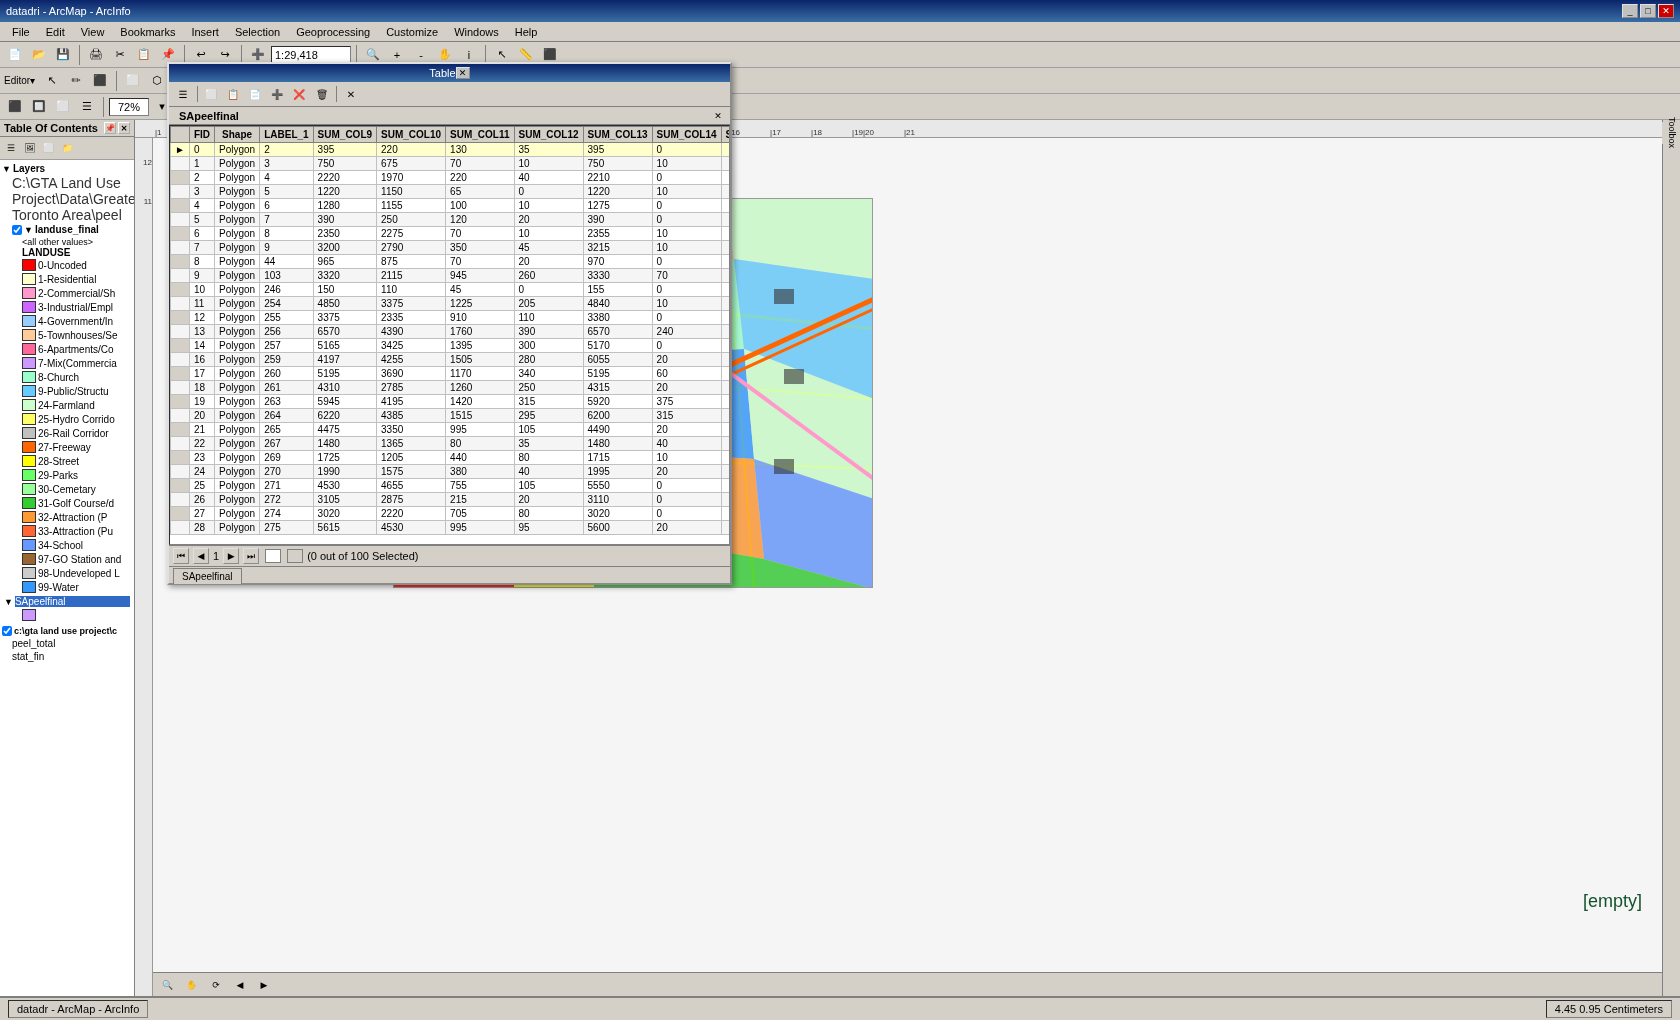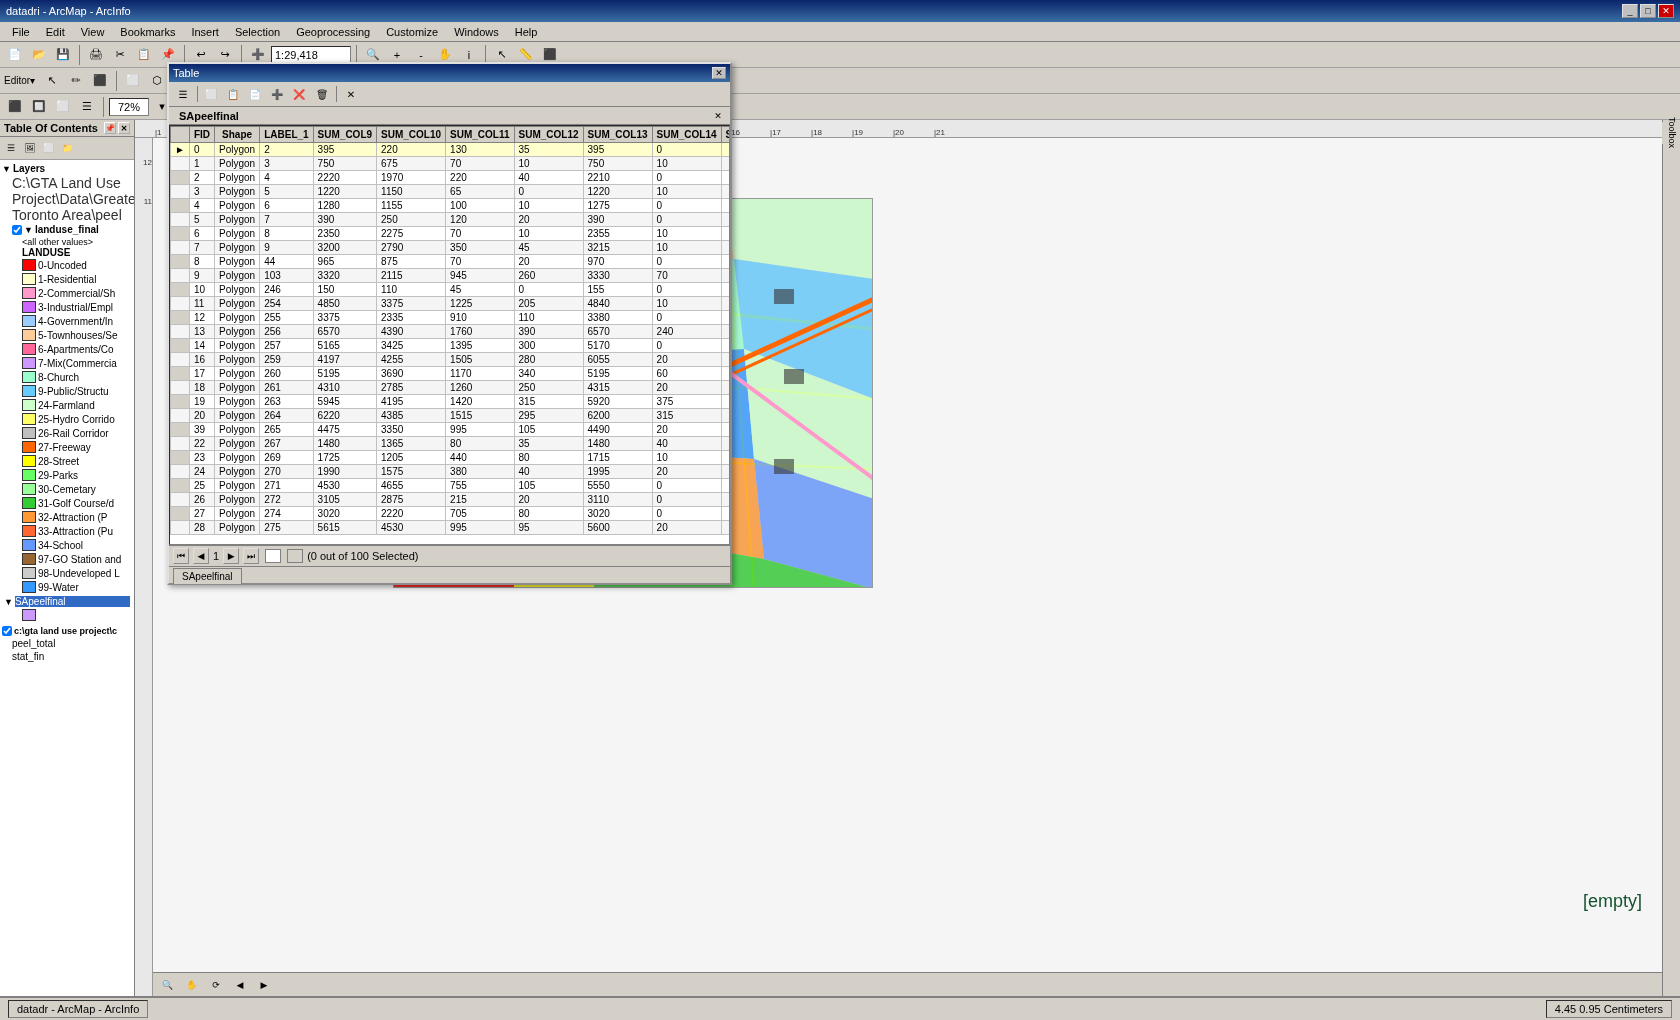--- a/index.html
+++ b/index.html
@@ -165,21 +165,21 @@
       box-shadow: 2px 2px 6px rgba(0,0,0,0.4);
       z-index: 100;
     }
     #table-title-bar {
       background: linear-gradient(to bottom, #0a246a, #3a6ea5);
       color: white;
       height: 18px;
       display: flex;
       align-items: center;
       padding: 0 4px;
-      justify-content: space-between;
+      justify-content: center;
       font-size: 11px;
     }
     #table-toolbar {
       background: #d4d0c8;
       padding: 2px 4px;
       display: flex;
       align-items: center;
       gap: 2px;
       border-bottom: 1px solid #808080;
     }
@@ -535,21 +535,21 @@
         <span style="font-size:8px;color:#333;margin-right:30px;">|9</span>
         <span style="font-size:8px;color:#333;margin-right:30px;">|10</span>
         <span style="font-size:8px;color:#333;margin-right:30px;">|11</span>
         <span style="font-size:8px;color:#333;margin-right:30px;">|12</span>
         <span style="font-size:8px;color:#333;margin-right:30px;">|13</span>
         <span style="font-size:8px;color:#333;margin-right:30px;">|14</span>
         <span style="font-size:8px;color:#333;margin-right:30px;">|15</span>
         <span style="font-size:8px;color:#333;margin-right:30px;">|16</span>
         <span style="font-size:8px;color:#333;margin-right:30px;">|17</span>
         <span style="font-size:8px;color:#333;margin-right:30px;">|18</span>
-        <span style="font-size:8px;color:#333;margin-right:30px;">|19</span>
+        <span style="font-size:8px;color:#333;">|19</span>
         <span style="font-size:8px;color:#333;margin-right:30px;">|20</span>
         <span style="font-size:8px;color:#333;">|21</span>
       </div>
     </div>
 
     <div id="map-ruler-v">
       <div style="display:flex;flex-direction:column;align-items:flex-end;padding-top:20px;gap:30px;">
         <span style="font-size:8px;color:#333;">12</span>
         <span style="font-size:8px;color:#333;">11</span>
       </div>
@@ -949,21 +949,21 @@
       <td>6220</td>
       <td>4385</td>
       <td>1515</td>
       <td>295</td>
       <td>6200</td>
       <td>315</td>
       <td></td>
     </tr>
           <tr>
       <td></td>
-      <td>39</td>
+      <td>21</td>
       <td>Polygon</td>
       <td>265</td>
       <td>4475</td>
       <td>3350</td>
       <td>995</td>
       <td>105</td>
       <td>4490</td>
       <td>20</td>
       <td></td>
     </tr>

